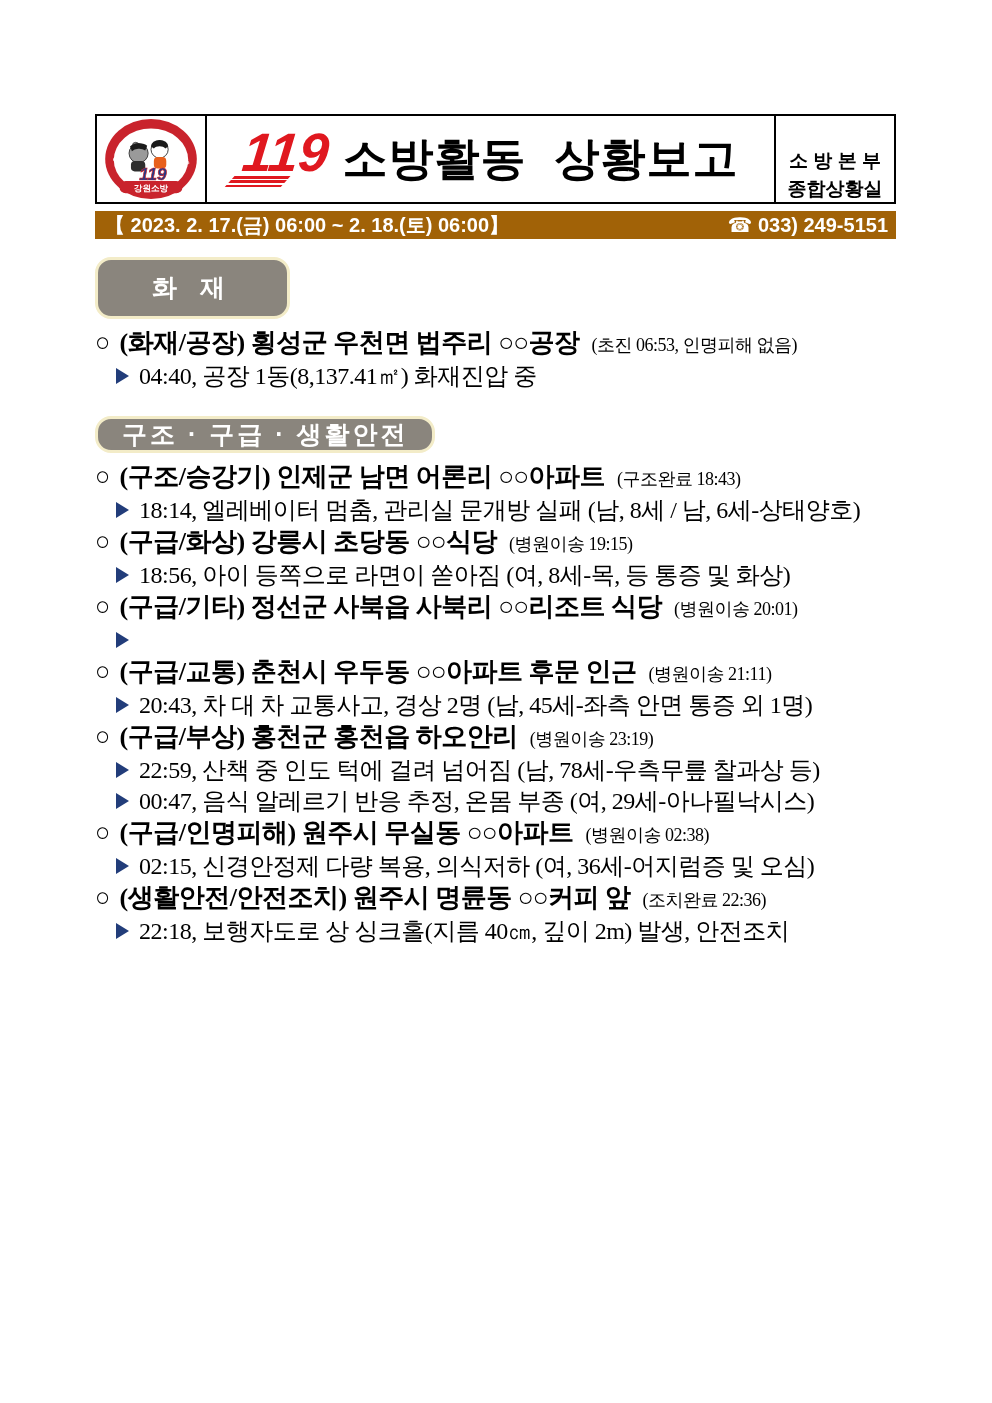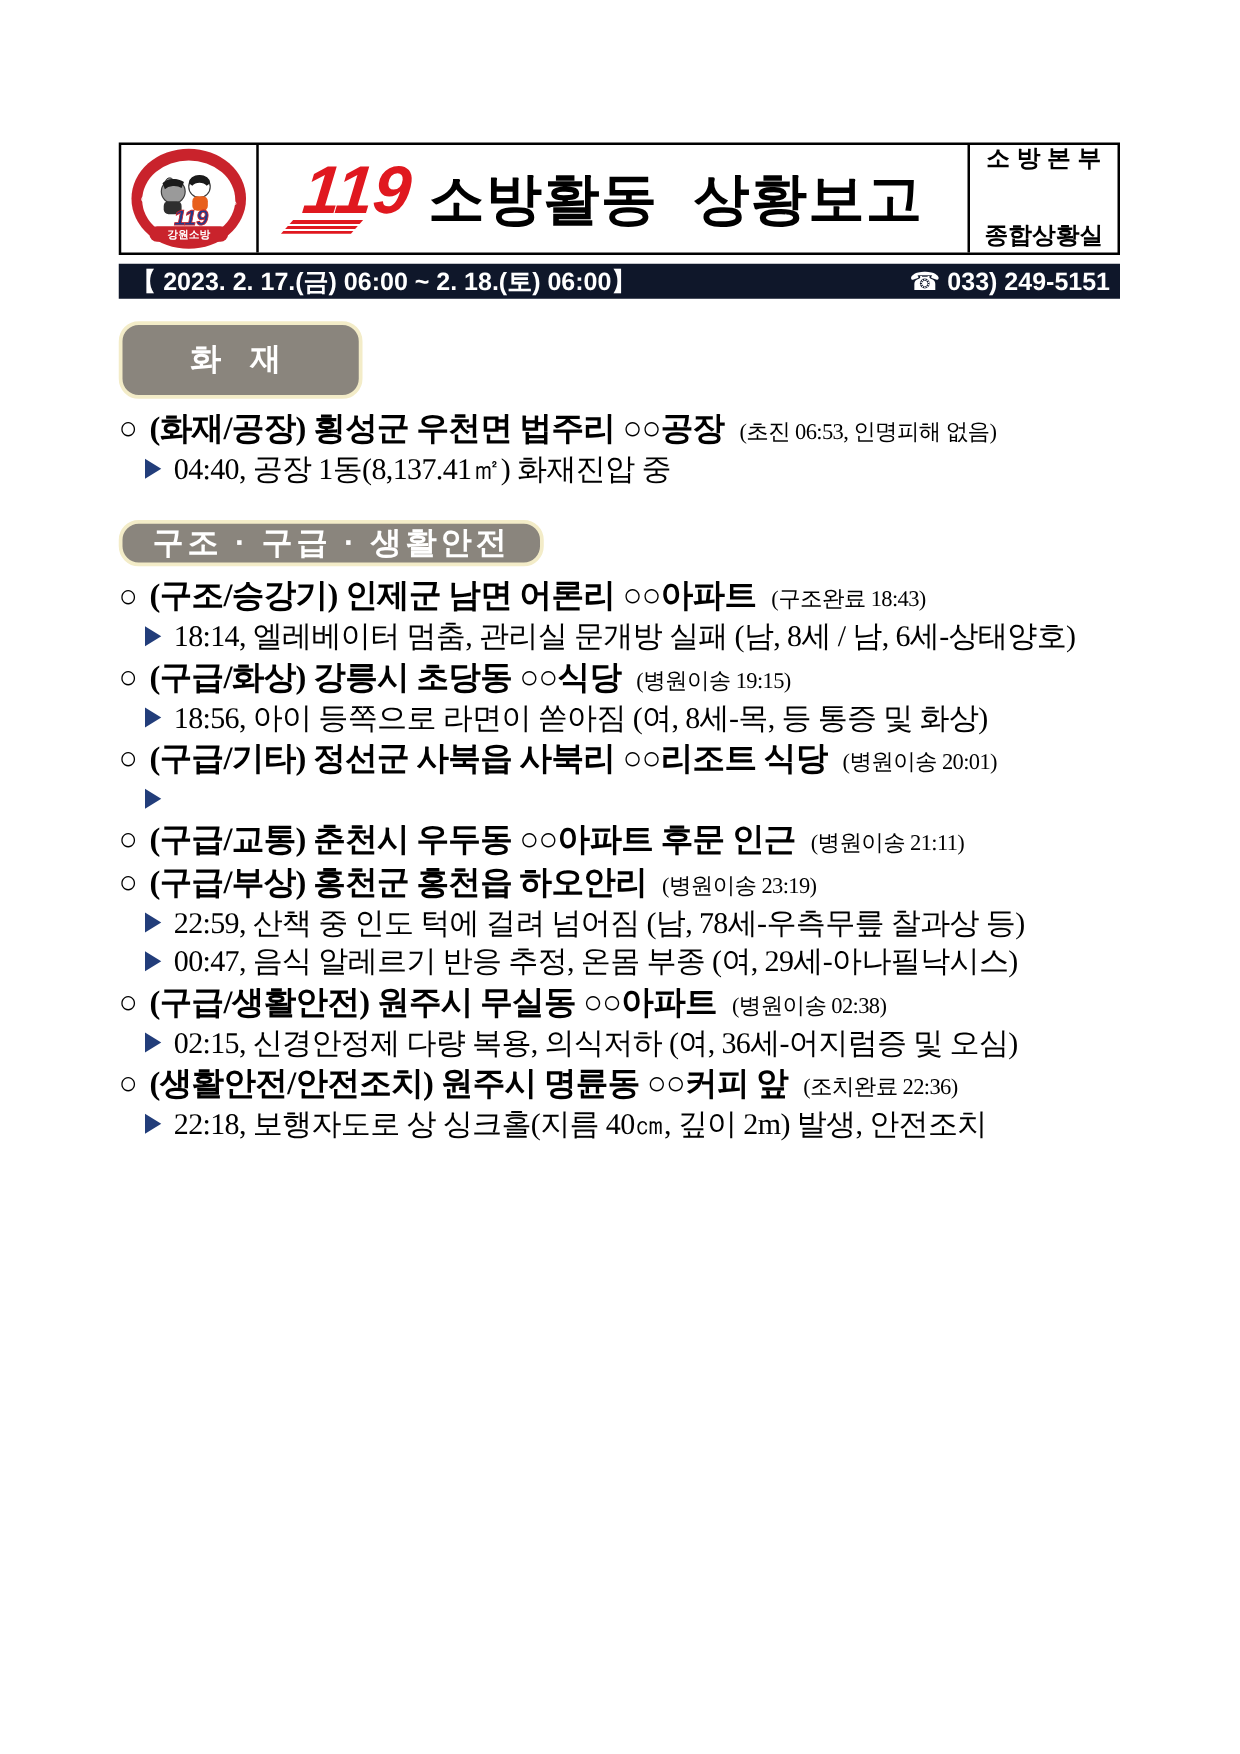--- a/index.html
+++ b/index.html
@@ -9,36 +9,36 @@
     overflow:hidden;
   }
   .doc { position:absolute; left:95px; top:114px; width:801px; }
 
   
   .header-table { display:flex; border:2px solid #000; height:90px; box-sizing:border-box; background:#fff; }
   .cell-logo { width:110px; border-right:2px solid #000; box-sizing:border-box;
                display:flex; align-items:center; justify-content:center; }
   .cell-title { flex:1; display:flex; align-items:center; justify-content:center; gap:14px; }
   .cell-office { width:120px; border-left:2px solid #000; box-sizing:border-box;
-                 display:flex; flex-direction:column; justify-content:space-between; gap:4px;
+                 display:flex; flex-direction:column; justify-content:flex-end; gap:4px;
                  text-align:center; font-family:"Liberation Sans","DejaVu Sans",sans-serif;
                  font-weight:700; font-size:19px; line-height:1.3; }
 
   .brand119 { position:relative; font-family:"Liberation Sans","DejaVu Sans",sans-serif;
               font-style:italic; font-weight:900; font-size:54px; line-height:0.85;
               color:#e0181f; transform:skewX(-6deg); padding-bottom:12px; }
   .brand119::after { content:""; position:absolute; left:-10px; bottom:1px; width:56px; height:11px;
               transform:skewX(-38deg);
               background:linear-gradient(#e0181f 0 3px, transparent 3px 4.5px,
                          #e0181f 4.5px 7.5px, transparent 7.5px 9px, #e0181f 9px 11px); }
   .main-title { font-family:Liberation Mono, monospace; font-weight:900;
                 font-size:45px; letter-spacing:1px; white-space:nowrap; }
 
   
-  .info-bar { margin-top:7px; height:28px; background:#0f172a; color:#fff;
+  .info-bar { margin-top:7px; height:28px; background:#a16207; color:#fff;
               font-family:"Liberation Sans","DejaVu Sans",sans-serif; font-size:20px; font-weight:700;
               display:flex; justify-content:space-between; align-items:center;
               padding:0 8px 0 10px; box-sizing:border-box; }
 
   
   .badge { display:inline-block; margin-top:18px; background:#8a857d;
            border:3px solid #f3ecc8; border-radius:16px; color:#fff;
            font-family:"Liberation Sans","DejaVu Sans",sans-serif; font-weight:800;
            font-size:25px; line-height:1.1; padding:2px 24px; letter-spacing:3px; white-space:nowrap; }
   .badge.wide-pad { padding:14px 54px; letter-spacing:8px; }
@@ -144,41 +144,44 @@
         <div class="entry-sub">
           <span class="tri"></span>
         </div>
       </div>
 
       <div class="entry">
         <div class="entry-main">
           <span class="marker">○</span><span>(구급/교통) 춘천시 우두동 ○○아파트 후문 인근</span>
           <span class="status">(병원이송 21:11)</span>
         </div>
+        <div class="entry-sub">
+          <span class="tri"></span><span>20:43, 차 대 차 교통사고, 경상 2명 (남, 45세-좌측 안면 통증 외 1명)</span>
+        </div>
       </div>
 
       <div class="entry">
         <div class="entry-main">
           <span class="marker">○</span><span>(구급/부상) 홍천군 홍천읍 하오안리</span>
           <span class="status">(병원이송 23:19)</span>
         </div>
         <div class="entry-sub">
           <span class="tri"></span><span>22:59, 산책 중 인도 턱에 걸려 넘어짐 (남, 78세-우측무릎 찰과상 등)</span>
         </div>
       </div>
 
       <div class="entry">
         <div class="entry-sub">
           <span class="tri"></span><span>00:47, 음식 알레르기 반응 추정, 온몸 부종 (여, 29세-아나필낙시스)</span>
         </div>
       </div>
 
       <div class="entry">
         <div class="entry-main">
-          <span class="marker">○</span><span>(구급/생활안전) 원주시 무실동 ○○아파트</span>
+          <span class="marker">○</span><span>(구급/인명피해) 원주시 무실동 ○○아파트</span>
           <span class="status">(병원이송 02:38)</span>
         </div>
         <div class="entry-sub">
           <span class="tri"></span><span>02:15, 신경안정제 다량 복용, 의식저하 (여, 36세-어지럼증 및 오심)</span>
         </div>
       </div>
 
       <div class="entry">
         <div class="entry-main">
           <span class="marker">○</span><span>(생활안전/안전조치) 원주시 명륜동 ○○커피 앞</span>

